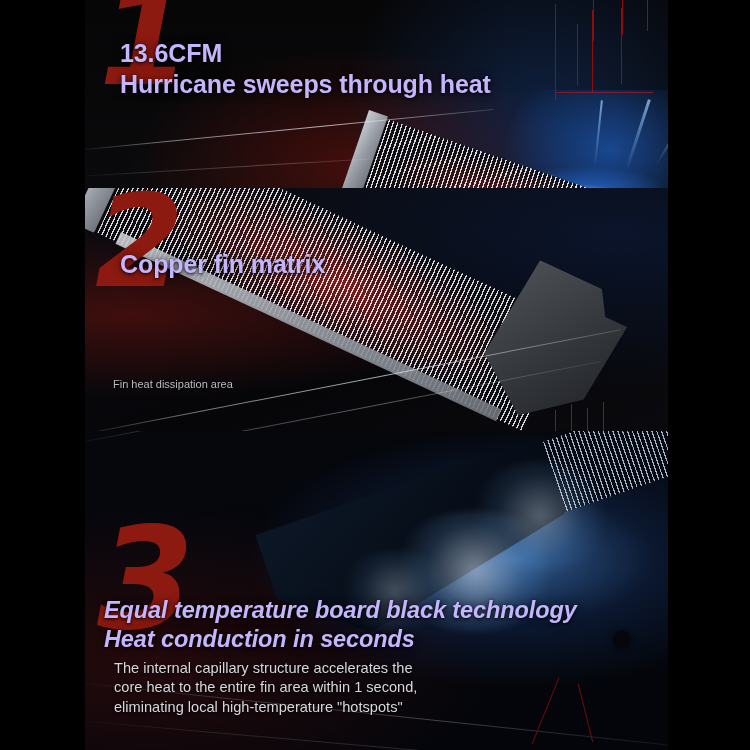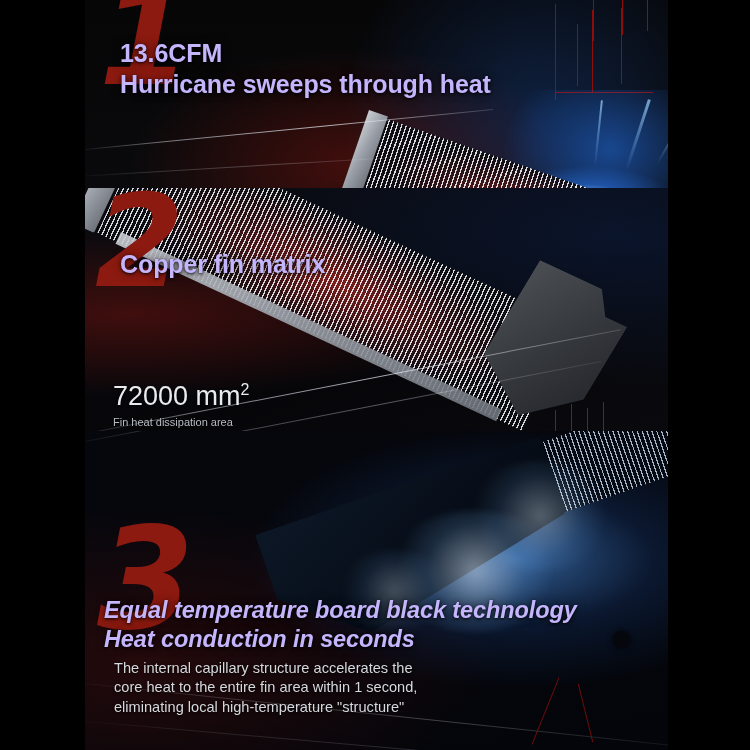--- a/index.html
+++ b/index.html
@@ -151,21 +151,20 @@
       <div class="numeral" style="left:10px;top:2px;font-size:128px;">2</div>
 
       <div class="txt" style="left:28px;top:60px;">
         <div class="h-orange h2">Copper fin matrix</div>
       </div>
 
       <div class="txt" style="left:29px;top:100px;width:330px;">
       </div>
 
       <div class="txt" style="left:28px;top:186px;">
-        <div class="big"><span>72000 mm</span><sup>2</sup></div>
         <div class="cap" style="margin-top:3px;">Fin heat dissipation area</div>
       </div>
     </div>
 
     <div class="sec" id="sec3">
       <div class="bg"></div>
 
       <div class="finblock" style="left:210px;top:96px;width:430px;height:74px;transform:rotate(-19deg);transform-origin:left top;">
         <div class="fins" style="background:repeating-linear-gradient(90deg,rgba(205,222,242,.80) 0px,rgba(205,222,242,.80) 1.2px,rgba(6,10,18,.96) 1.2px,rgba(6,10,18,.96) 4.6px);"></div>
       </div>
@@ -190,18 +189,18 @@
       <div class="numeral" style="left:12px;top:92px;font-size:140px;">3</div>
 
       <div class="txt" style="left:12px;top:165px;font-style:italic;">
         <div class="h-orange h3">Equal temperature board black technology</div>
         <div class="h-orange h3">Heat conduction in seconds</div>
       </div>
 
       <div class="txt" style="left:29px;top:228px;width:390px;">
         <div class="body">The internal capillary structure accelerates the</div>
         <div class="body">core heat to the entire fin area within 1 second,</div>
-        <div class="body">eliminating local high-temperature "structure"</div>
+        <div class="body">eliminating local high-temperature "hotspots"</div>
       </div>
     </div>
 
   </div>
 </div>
 
 </body></html>

